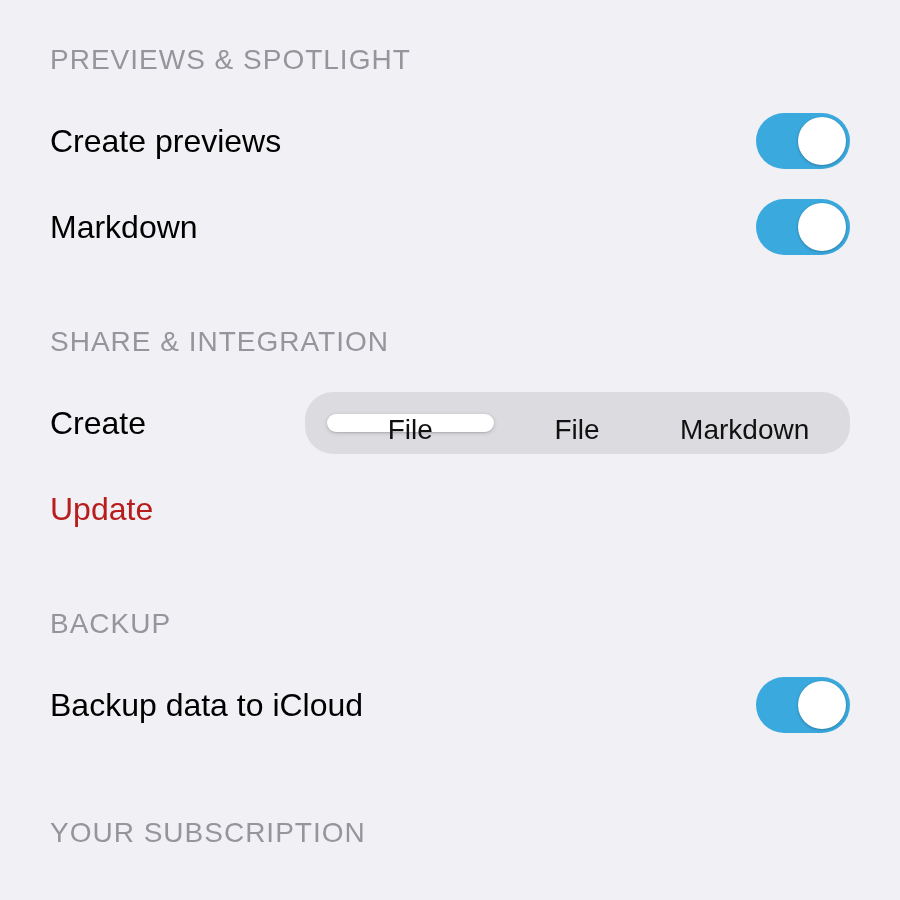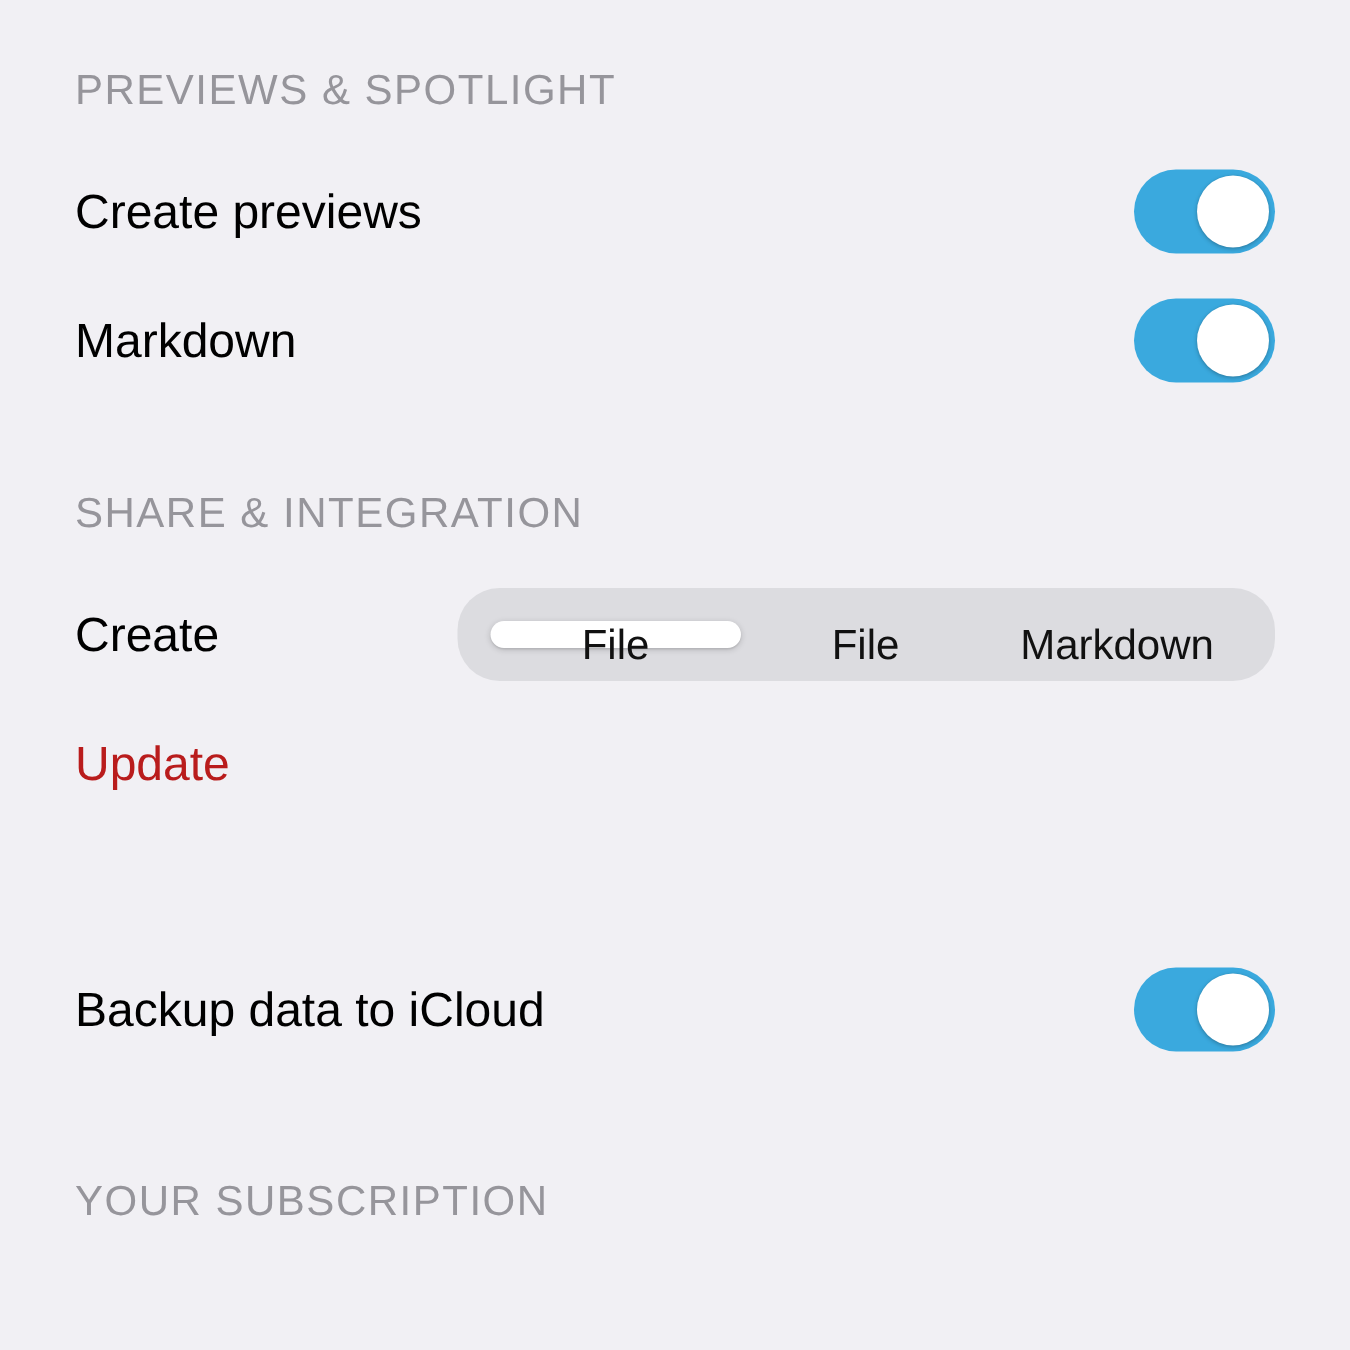--- a/index.html
+++ b/index.html
@@ -164,20 +164,21 @@
   </div>
 
   <div class="sp-16"></div>
 
   <div class="row">
     <button class="link-btn">Update</button>
   </div>
 
   <div class="sp-64"></div>
 
+  <div class="section-header">Backup</div>
 
   <div class="sp-30"></div>
 
   <div class="row">
     <span class="label">Backup data to iCloud</span>
     <button class="toggle on">
       <span class="knob"></span>
     </button>
   </div>
 

